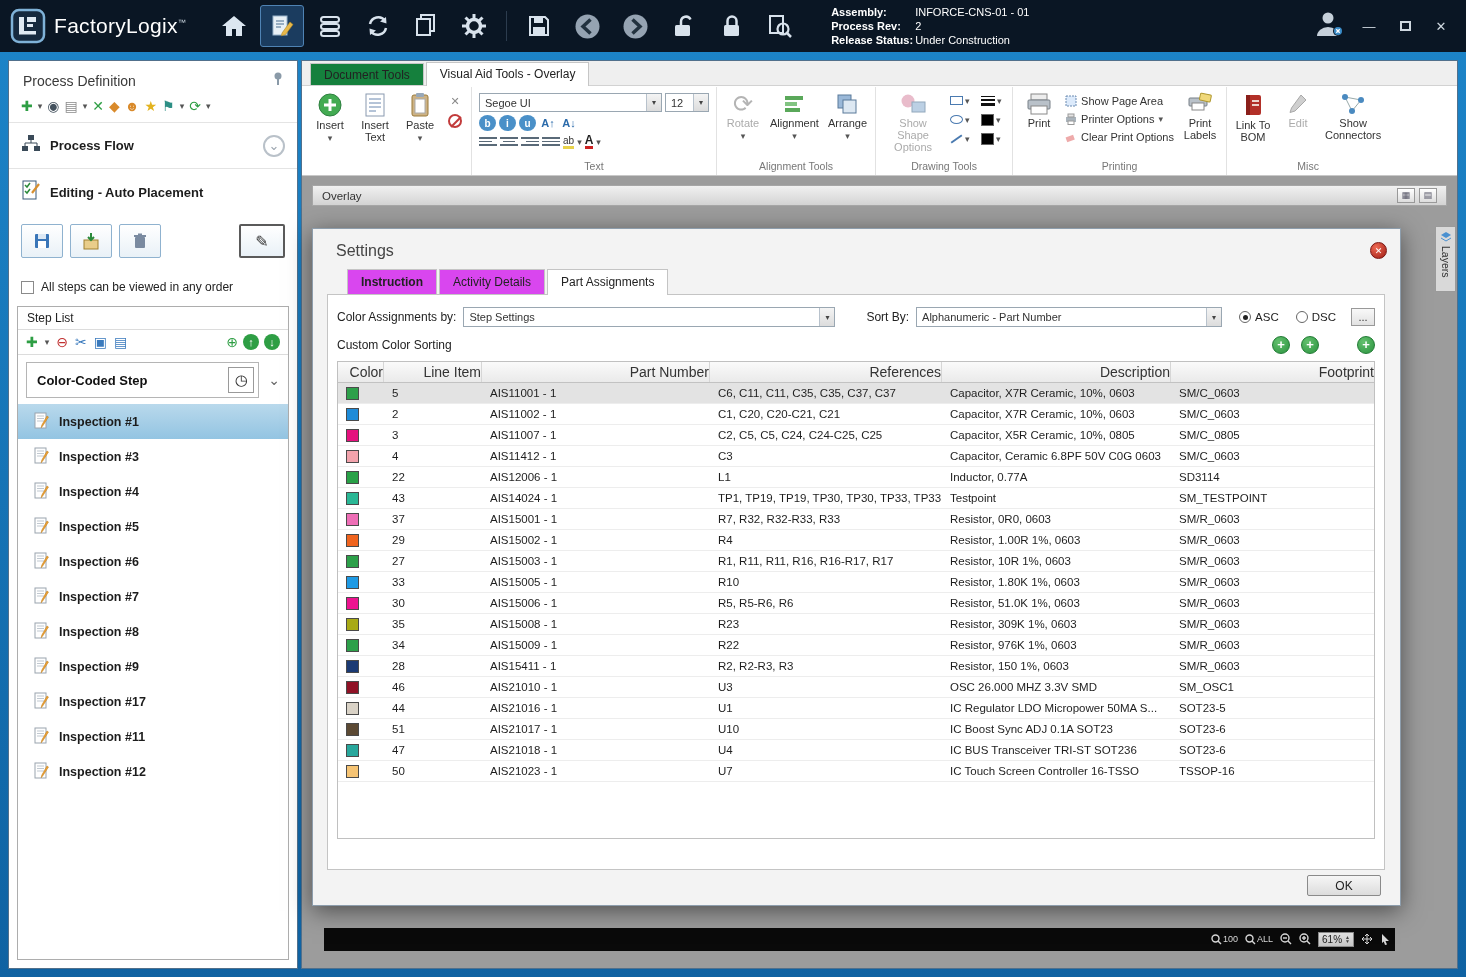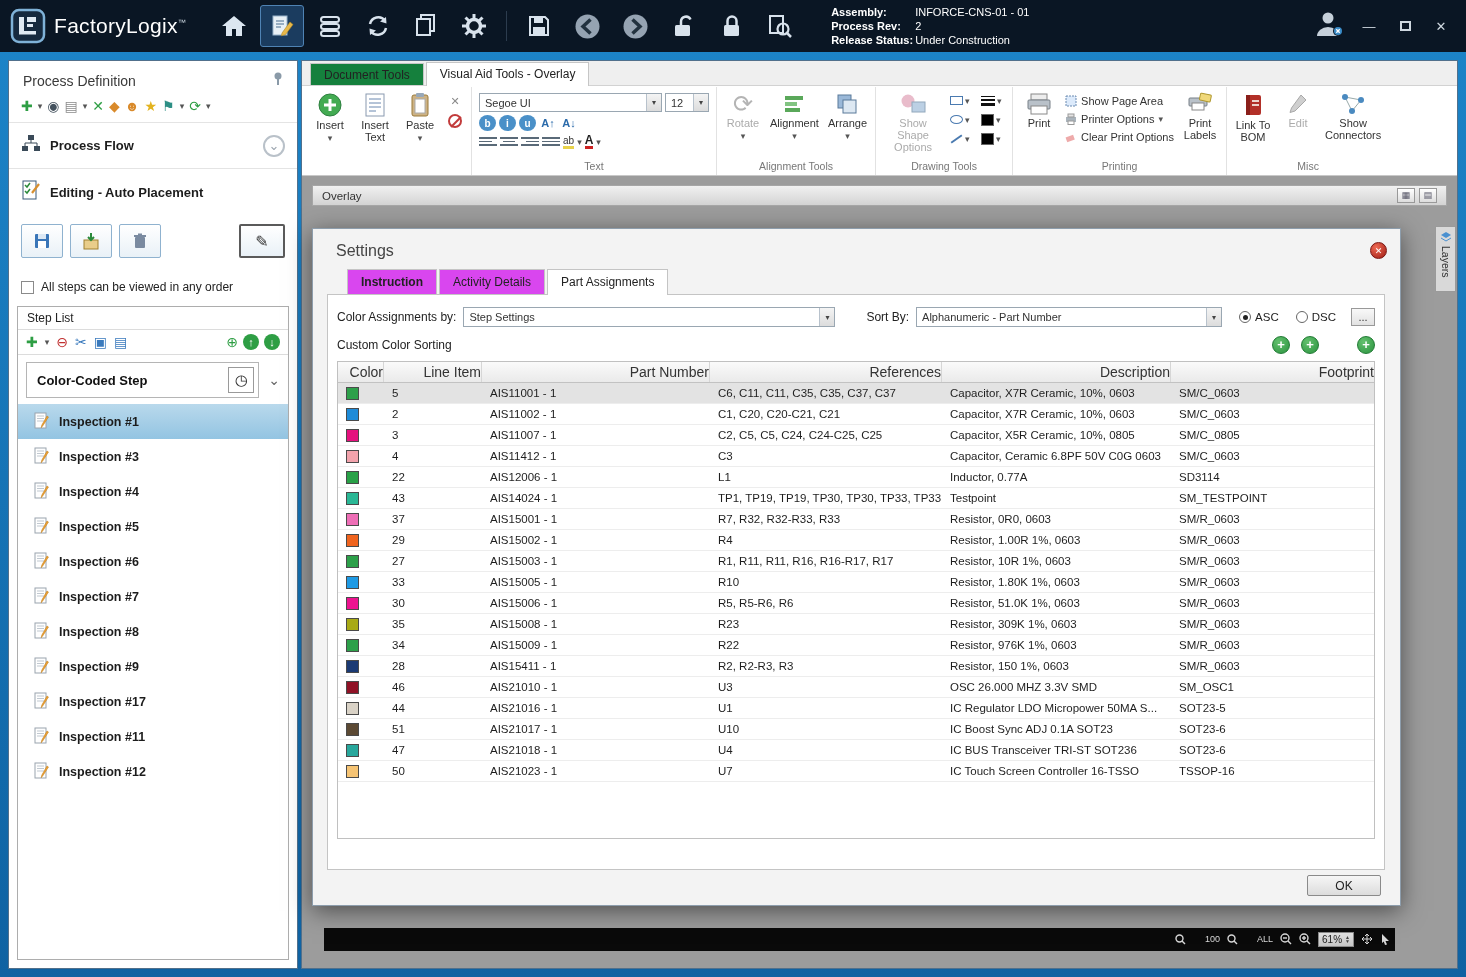--- a/index.html
+++ b/index.html
@@ -110,21 +110,21 @@
   
   .doc-area{flex:1;background:#9c9c9c;position:relative;display:flex;flex-direction:column;overflow:hidden;}
   .overlay-bar{margin:9px 10px 0;height:21px;background:linear-gradient(#f1f1f1,#d3d3d3);border:1px solid #a6a6a6;display:flex;align-items:center;padding:0 9px;font-size:11.5px;color:#333;flex:0 0 auto;}
   .ob-icons{margin-left:auto;display:flex;gap:4px;}
   .ob-btn{width:18px;height:15px;border:1px solid #999;background:linear-gradient(#fff,#ddd);font-size:9px;color:#556;text-align:center;line-height:13px;cursor:pointer;}
   .canvas{flex:1;position:relative;}
   .layers-tab{position:absolute;right:1px;top:20px;width:21px;height:66px;background:#d9d9d9;border:1px solid #9a9a9a;display:flex;flex-direction:column;align-items:center;padding-top:4px;gap:3px;cursor:pointer;}
   .layers-tab .txt{writing-mode:vertical-rl;font-size:10.5px;color:#333;}
   .canvas-doc{position:absolute;left:22px;right:62px;bottom:17px;height:23px;background:#0a0a0a;}
   .canvas-status{position:absolute;right:66px;bottom:19px;height:20px;display:flex;align-items:center;gap:7px;color:#d8d8d8;font-size:9px;}
-  .cs-ic{display:flex;align-items:center;gap:19px;cursor:pointer;}
+  .cs-ic{display:flex;align-items:center;gap:1px;cursor:pointer;}
   .zoomchip{background:linear-gradient(#e2e2e2,#c6c6c6);border:1px solid #8a8a8a;color:#222;font-size:10px;height:15px;display:flex;align-items:center;padding:0 3px;gap:3px;cursor:pointer;}
   .spin{display:flex;flex-direction:column;font-size:5px;color:#444;line-height:4px;}
 
   
   .dialog{position:absolute;left:312px;top:228px;width:1089px;height:678px;background:#f3f3f3;border:1px solid #8d9dac;box-shadow:0 5px 22px rgba(0,0,0,.5);z-index:50;}
   .dlg-title{font-size:16px;color:#454545;padding:13px 0 9px 23px;}
   .dlg-close{position:absolute;top:13px;right:13px;width:17px;height:17px;border-radius:50%;background:radial-gradient(circle at 35% 30%,#ef6a54,#9e1c14);color:#fff;font-size:9px;line-height:17px;text-align:center;cursor:pointer;border:1px solid #7a1410;}
   .dlg-tabs{display:flex;padding-left:34px;position:relative;z-index:2;}
   .dtab{font-size:12px;padding:5px 13px 4px;border:1px solid #c4c4c4;border-bottom:none;background:#d946ef;color:#222;margin-right:2px;cursor:pointer;white-space:nowrap;}
   .dtab.bold{font-weight:bold;}

